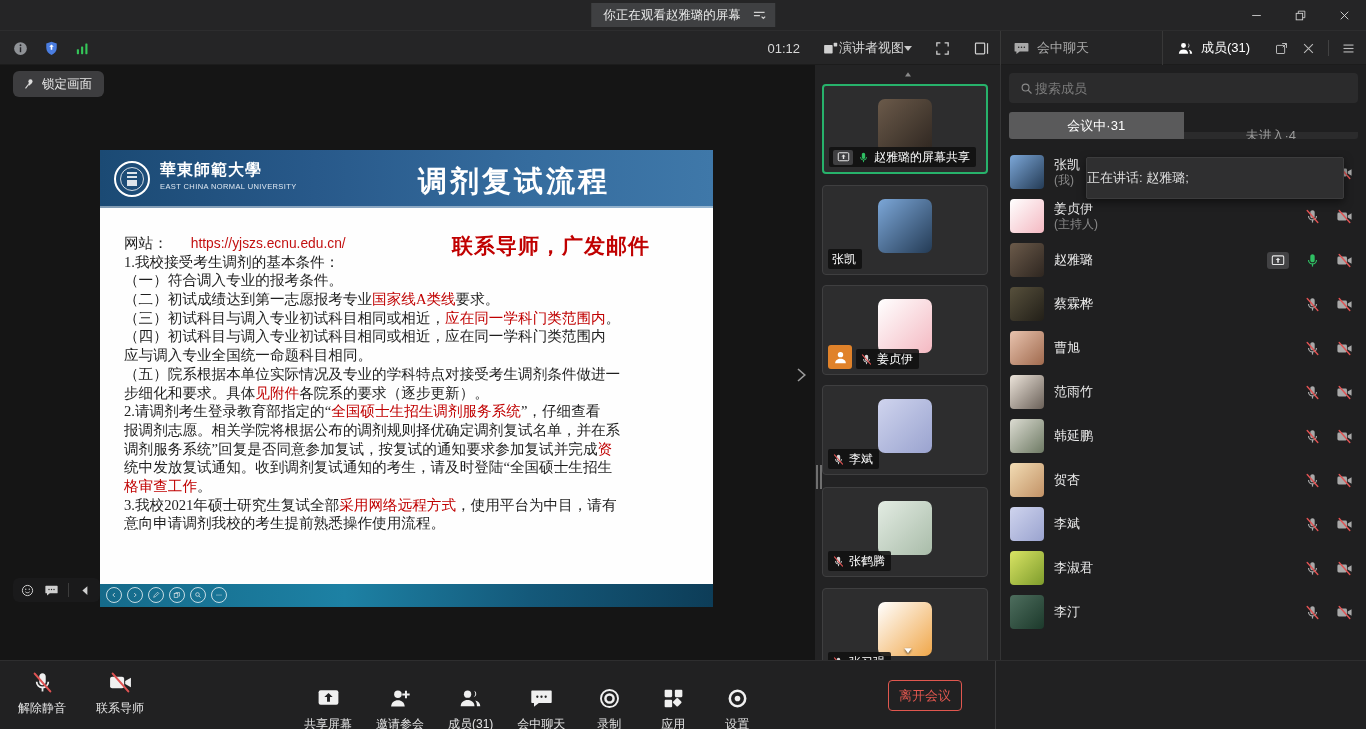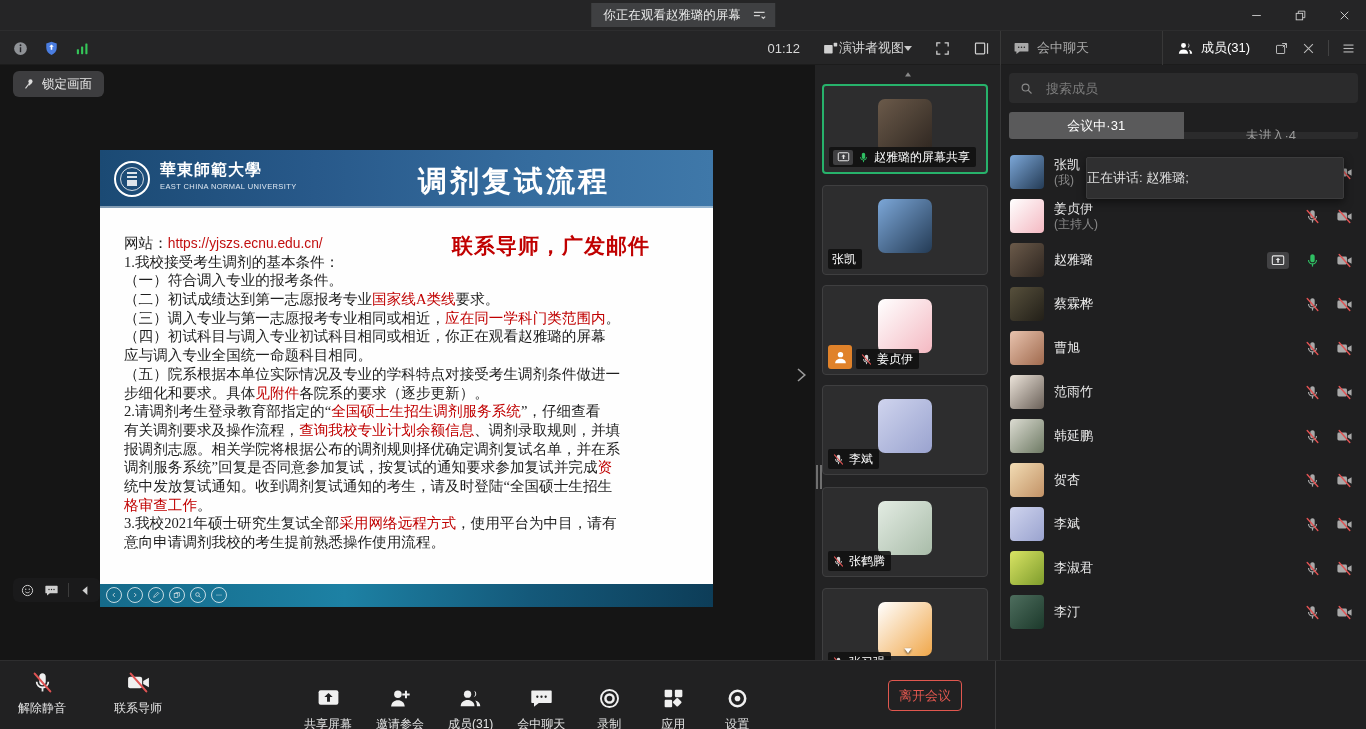--- a/index.html
+++ b/index.html
@@ -62,21 +62,21 @@
     font-family:"Liberation Serif","DejaVu Serif",serif; letter-spacing:1px; }
   #ecnu-en { left:60px; top:32px; color:#dfe8f2; font-size:7.5px; letter-spacing:.4px; }
   #slide-title { left:318px; top:12px; color:#fff; font-size:29px; font-weight:bold;
     letter-spacing:3px; }
   #slide-note { left:352px; top:82px; color:#c00000; font-size:21px; font-weight:bold;
     font-family:"Liberation Serif","DejaVu Serif",serif; letter-spacing:1px; }
   #slide-lines { left:24px; top:84px; width:575px; }
   .sline { white-space:nowrap; height:18.7px; line-height:18.7px; font-size:14.6px;
     color:#1e1e1e; font-family:"Liberation Serif","DejaVu Serif",serif; }
   .seg-k { color:#1e1e1e; } .seg-r { color:#c00000; }
-  .seg-u { color:#c21010; font-family:"Liberation Sans",sans-serif; font-size:13.8px; }
+  .seg-u { color:#c21010; font-family:"Liberation Sans",sans-serif; font-size:13.8px;margin-left:23px; }
   #slide-footer { left:0; bottom:0; width:613px; height:23px;
     background:linear-gradient(90deg,#156a8a 0%,#1d81a4 40%,#14597a 70%,#0d3d58 100%); }
   #slide-controls { left:6px; top:3px; display:flex; gap:5px; }
   .sctrl { width:16px; height:16px; border:1px solid rgba(255,255,255,.75);
     border-radius:50%; color:#f0f0f0; padding:3px; }
   #float-pill { left:13px; top:513px; height:24px; background:#1a1a1b; border-radius:6px;
     display:flex; align-items:center; padding:0 7px; gap:9px; color:#cfcfcf; }
   #float-pill .ic { width:15px; height:15px; }
   #float-pill .pdiv { width:1px; height:14px; background:#3c3c3c; }
   #expand-chevron { left:792px; top:297px; width:18px; height:26px; color:#9a9a9a; }
@@ -101,21 +101,21 @@
   .tile-label .share-box { width:20px; height:15px; background:#3f3f41; border-radius:2px;
     padding:1.5px 2.5px; color:#e8e8e8; }
   .host-badge { position:absolute; left:5px; bottom:5px; width:24px; height:24px;
     background:#e0822a; border-radius:3px; padding:3.5px; color:#fff; }
   .mic-green { color:#2fbf63 !important; }
 
   
   #members-panel { left:1000px; top:65px; width:366px; height:595px; background:#1f1f20;
     border-left:1px solid #343435; }
   #search-box { left:8px; top:8px; width:349px; height:30px; background:#2b2b2c;
-    border-radius:4px; display:flex; align-items:center; gap:12px; padding:0 10px; }
+    border-radius:4px; display:flex; align-items:center; gap:1px; padding:0 10px; }
   #search-box .ic { width:15px; height:15px; color:#8a8a8a; }
   #search-input { background:transparent; border:none; outline:none; color:#ddd;
     font-size:13px; width:280px; }
   #search-input::placeholder { color:#7d7d7d; }
   #member-tabs { left:8px; top:47px; width:349px; height:27px; display:flex;
     border-radius:3px; overflow:hidden; }
   .mtab { flex:1; display:flex; align-items:center; justify-content:center;
     font-size:13px; }
   .mtab-on { background:#5a5a5b; color:#fff; }
   .mtab-off { background:#2b2b2c; color:#9a9a9a;margin-top:20px; }
@@ -133,21 +133,21 @@
     color:#dedede; font-size:13px; line-height:40px; z-index:6; }
 
   
   #bottombar { left:0; top:660px; width:1366px; height:69px; background:#212122;
     border-top:1px solid #2e2e2f; }
   #bb-divider { left:995px; top:0; width:1px; height:69px; background:#3a3a3b; }
   .bbtn { position:relative; display:flex; flex-direction:column; align-items:center;
     justify-content:flex-start; padding-top:9px; height:60px; color:#e3e3e3; }
   .bbtn .bicon { width:25px; height:25px; color:#f0f0f0; position:relative; }
   .bbtn .blabel { font-size:12px; margin-top:5px; white-space:nowrap; }
-  #bb-left { left:10px; top:0; display:flex; gap:32px;align-items:center; }
+  #bb-left { left:10px; top:0; display:flex; gap:14px;align-items:center; }
   #bb-left .bbtn { width:64px; }
   #bb-center { left:298px; top:16px; display:flex; gap:12px; }
   #bb-center .bbtn { min-width:52px; padding-left:6px; padding-right:6px; }
   #leave-btn { left:888px; top:19px; width:74px; height:31px; border:1px solid #e1574f;
     border-radius:4px; color:#e1574f; font-size:13px; display:flex; align-items:center;
     justify-content:center; background:transparent; }
 </style>
 </head>
 <body>
 
@@ -306,27 +306,26 @@
       <div id="ecnu-cn" class="abs">華東師範大學</div>
       <div id="ecnu-en" class="abs">EAST CHINA NORMAL UNIVERSITY</div>
       <div id="slide-title" class="abs">调剂复试流程</div>
     </div>
     <div id="slide-note" class="abs">联系导师，广发邮件</div>
     <div id="slide-lines" class="abs">
         <div class="sline"><span class="seg-k">网站：</span><span class="seg-u">https://yjszs.ecnu.edu.cn/</span></div>
         <div class="sline"><span class="seg-k">1.我校接受考生调剂的基本条件：</span></div>
         <div class="sline"><span class="seg-k">（一）符合调入专业的报考条件。</span></div>
         <div class="sline"><span class="seg-k">（二）初试成绩达到第一志愿报考专业</span><span class="seg-r">国家线A类线</span><span class="seg-k">要求。</span></div>
-        <div class="sline"><span class="seg-k">（三）调入专业与第一志愿报考专业相同或相近，</span><span class="seg-r">应在同一学科门类范围内</span><span class="seg-k">。</span></div>
-        <div class="sline"><span class="seg-k">（四）初试科目与调入专业初试科目相同或相近，你正在观看赵雅璐的屏幕</span></div>
+        <div class="sline"><span class="seg-k">（三）初试科目与调入专业初试科目相同或相近，</span><span class="seg-r">应在同一学科门类范围内</span><span class="seg-k">。</span></div>
+        <div class="sline"><span class="seg-k">（四）初试科目与调入专业初试科目相同或相近，应在同一学科门类范围内</span></div>
         <div class="sline"><span class="seg-k">应与调入专业全国统一命题科目相同。</span></div>
         <div class="sline"><span class="seg-k">（五）院系根据本单位实际情况及专业的学科特点对接受考生调剂条件做进一</span></div>
         <div class="sline"><span class="seg-k">步细化和要求。具体</span><span class="seg-r">见附件</span><span class="seg-k">各院系的要求（逐步更新）。</span></div>
         <div class="sline"><span class="seg-k">2.请调剂考生登录教育部指定的“</span><span class="seg-r">全国硕士生招生调剂服务系统</span><span class="seg-k">”，仔细查看</span></div>
-        <div class="sline"><span class="seg-k">有关调剂要求及操作流程，</span><span class="seg-r">查询我校专业计划余额信息</span><span class="seg-k">、调剂录取规则，并填</span></div>
         <div class="sline"><span class="seg-k">报调剂志愿。相关学院将根据公布的调剂规则择优确定调剂复试名单，并在系</span></div>
         <div class="sline"><span class="seg-k">调剂服务系统”回复是否同意参加复试，按复试的通知要求参加复试并完成</span><span class="seg-r">资</span></div>
         <div class="sline"><span class="seg-k">统中发放复试通知。收到调剂复试通知的考生，请及时登陆“全国硕士生招生</span></div>
         <div class="sline"><span class="seg-r">格审查工作</span><span class="seg-k">。</span></div>
         <div class="sline"><span class="seg-k">3.我校2021年硕士研究生复试全部</span><span class="seg-r">采用网络远程方式</span><span class="seg-k">，使用平台为中目，请有</span></div>
         <div class="sline"><span class="seg-k">意向申请调剂我校的考生提前熟悉操作使用流程。</span></div>
       </div>
     <div id="slide-footer" class="abs">
       <div id="slide-controls" class="abs">
           <span class="sctrl">

